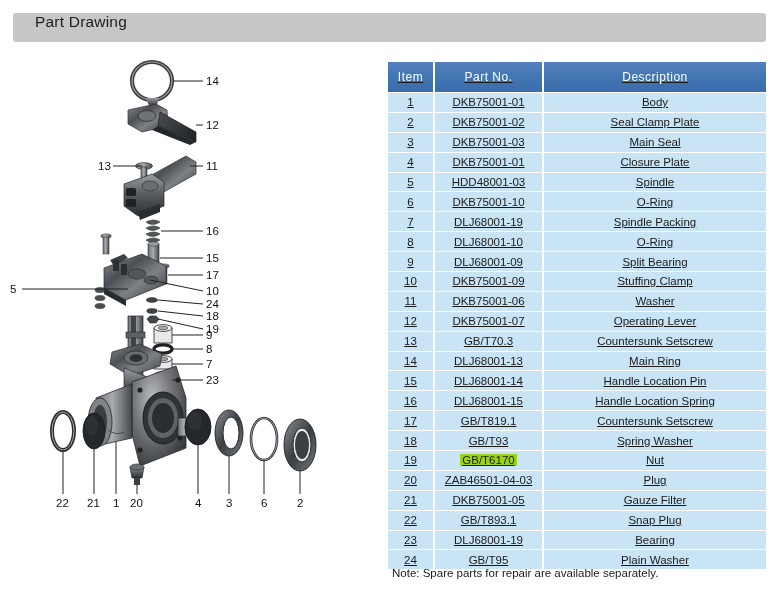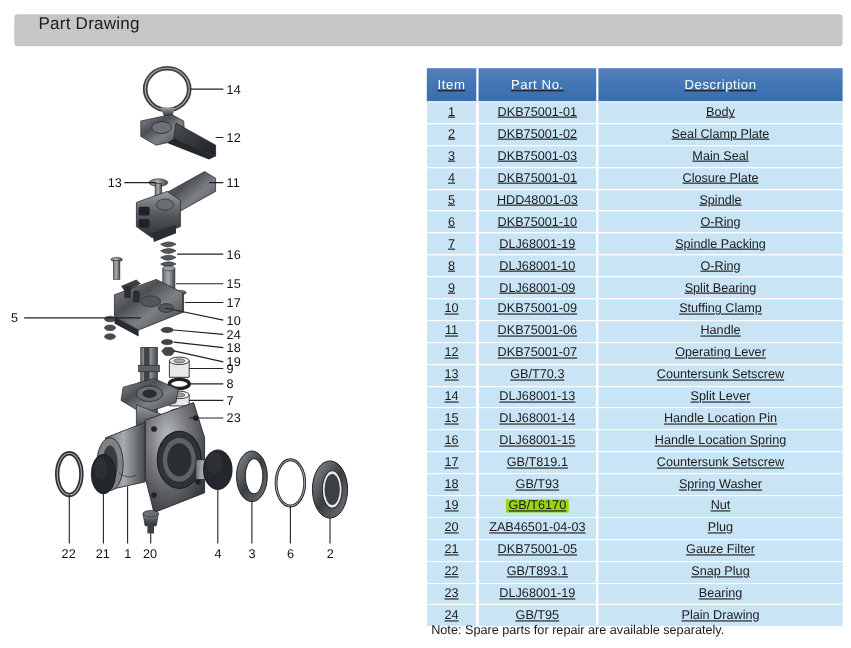--- a/index.html
+++ b/index.html
@@ -440,36 +440,36 @@
           <td>Split Bearing</td>
         </tr>
         <tr>
           <td>10</td>
           <td>DKB75001-09</td>
           <td>Stuffing Clamp</td>
         </tr>
         <tr>
           <td>11</td>
           <td>DKB75001-06</td>
-          <td>Handle</td>
+          <td>Washer</td>
         </tr>
         <tr>
           <td>12</td>
           <td>DKB75001-07</td>
           <td>Operating Lever</td>
         </tr>
         <tr>
           <td>13</td>
           <td>GB/T70.3</td>
           <td>Countersunk Setscrew</td>
         </tr>
         <tr>
           <td>14</td>
           <td>DLJ68001-13</td>
-          <td>Split Lever</td>
+          <td>Main Ring</td>
         </tr>
         <tr>
           <td>15</td>
           <td>DLJ68001-14</td>
           <td>Handle Location Pin</td>
         </tr>
         <tr>
           <td>16</td>
           <td>DLJ68001-15</td>
           <td>Handle Location Spring</td>
@@ -505,19 +505,19 @@
           <td>Snap Plug</td>
         </tr>
         <tr>
           <td>23</td>
           <td>DLJ68001-19</td>
           <td>Bearing</td>
         </tr>
         <tr>
           <td>24</td>
           <td>GB/T95</td>
-          <td>Plain Drawing</td>
+          <td>Plain Washer</td>
         </tr>
       </tbody>
   </table>
 </div>
 
 <div id="table-note">Note: Spare parts for repair are available separately.</div>
 
 </body></html>

